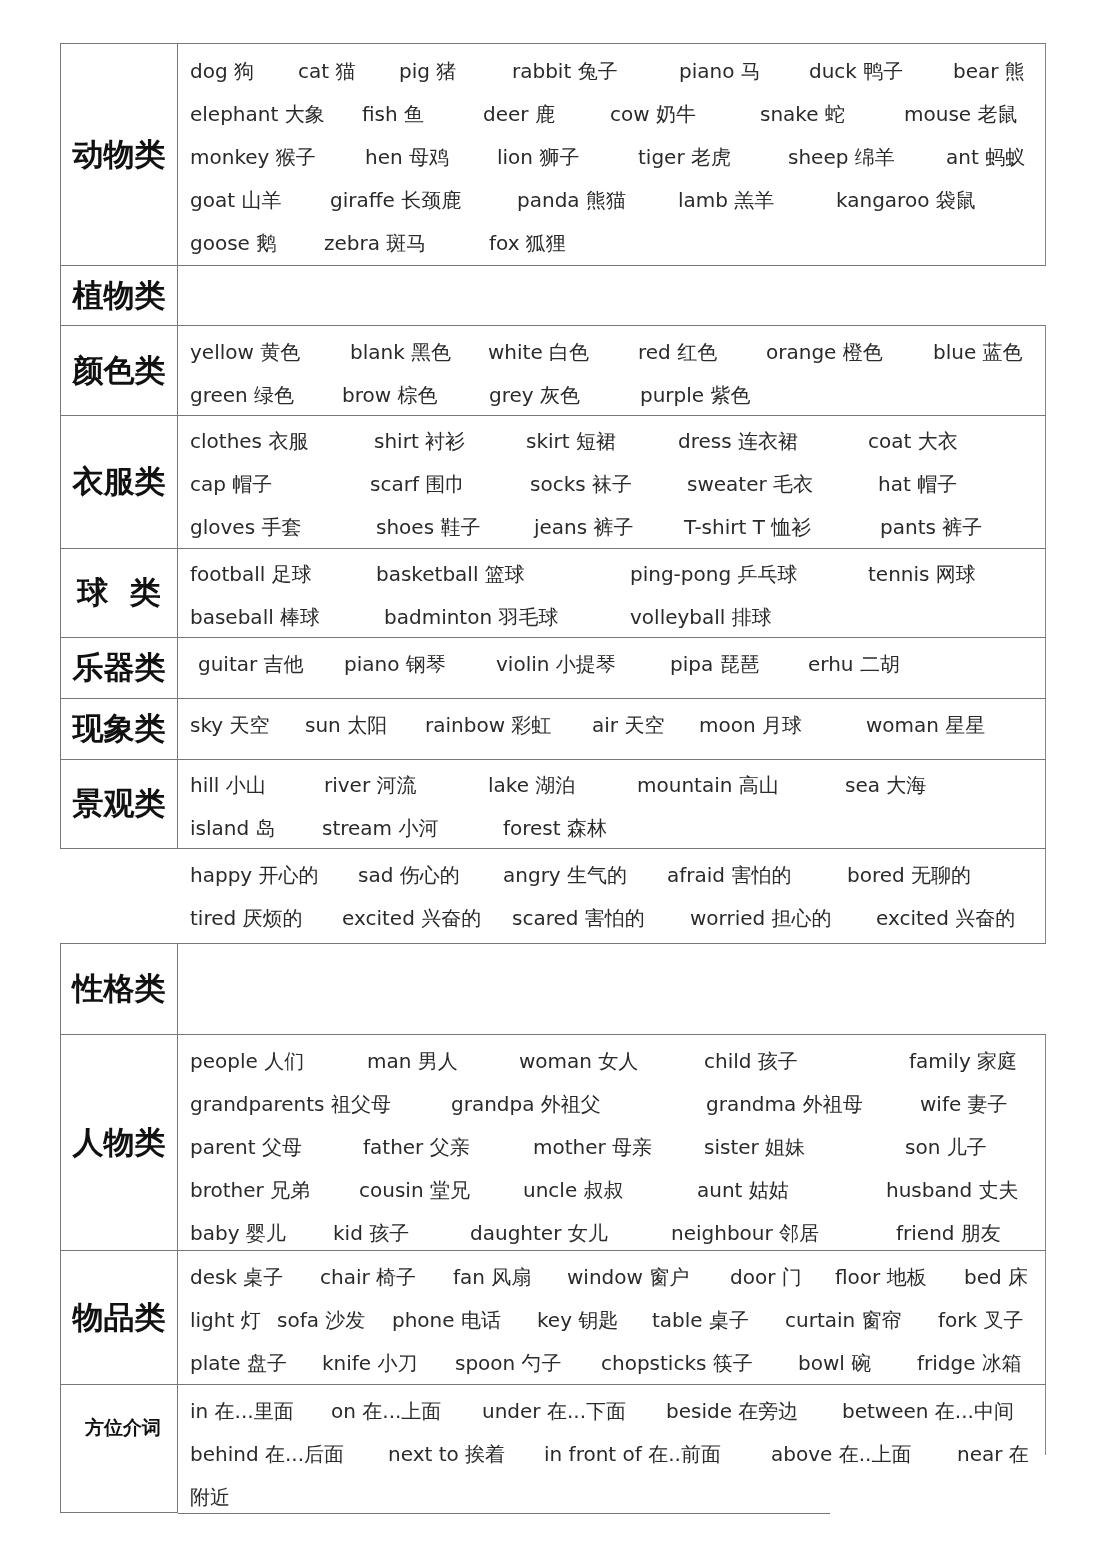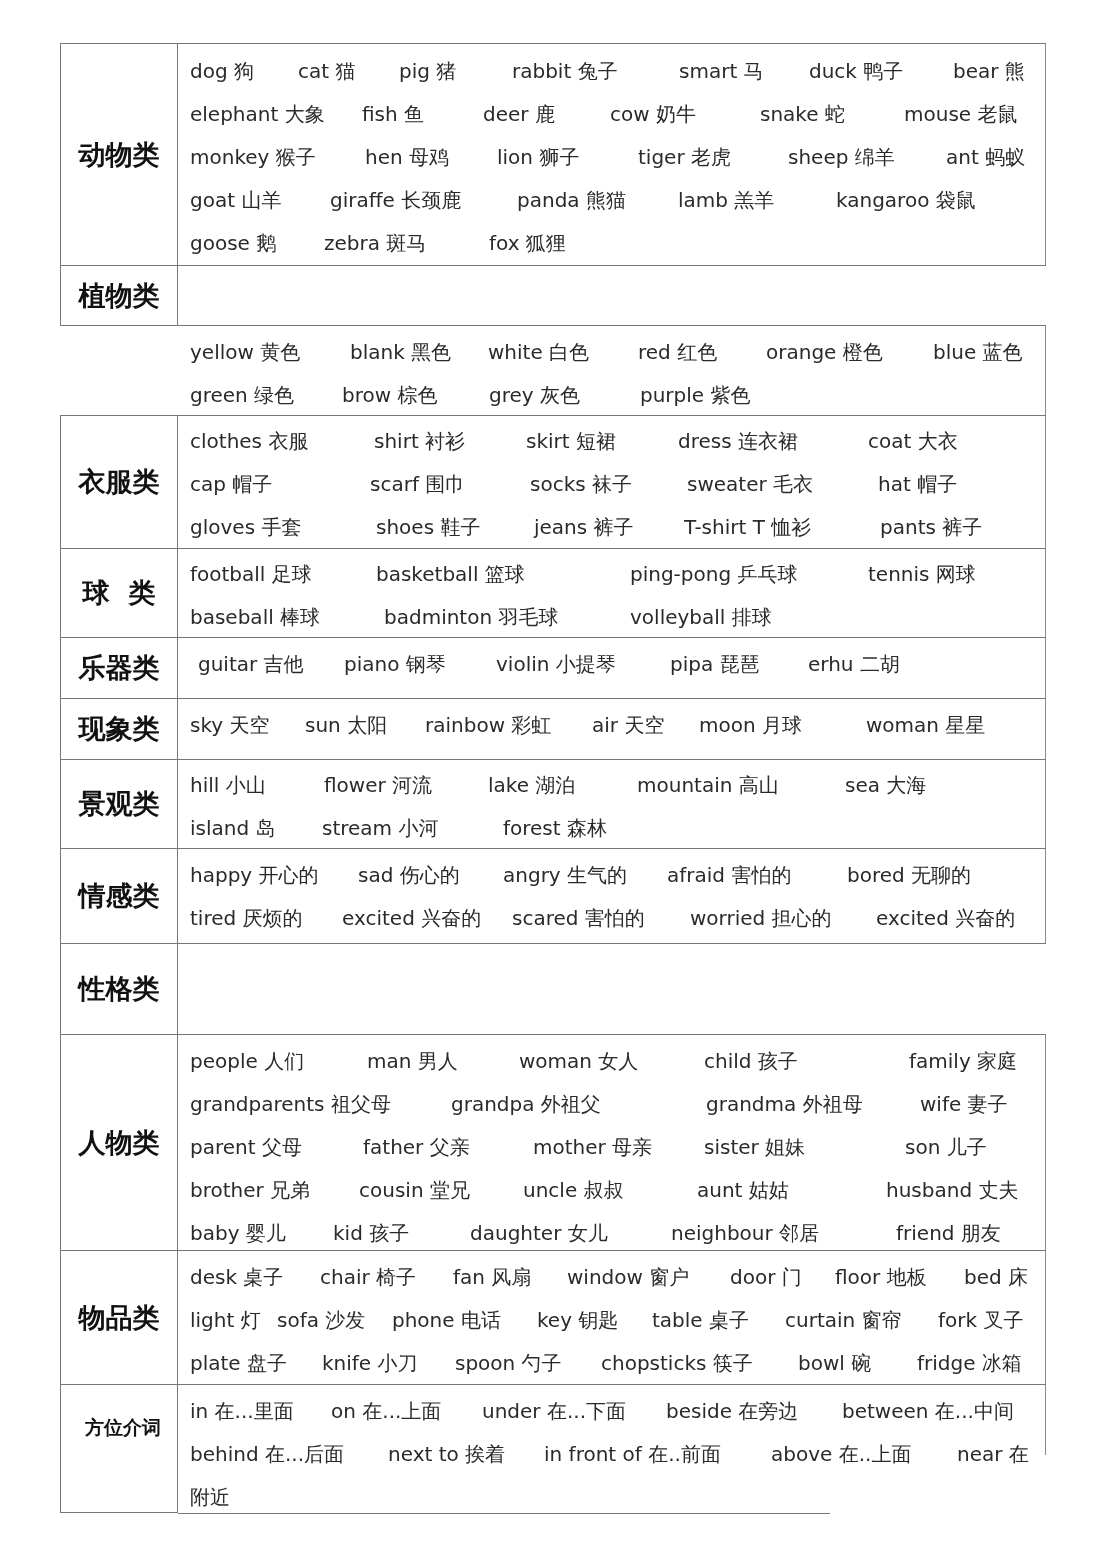--- a/index.html
+++ b/index.html
@@ -3,41 +3,41 @@
 <meta charset="utf-8">
 <style>
   html, body { margin:0; padding:0; background:#ffffff; }
   body { width:1103px; height:1559px; position:relative; overflow:hidden;
          font-family:"DejaVu Sans","Liberation Sans",sans-serif; color:#222; }
   .table { position:absolute; left:60px; top:43px; width:986px; }
   .row { position:absolute; left:0; width:986px; border-top:1.5px solid #777; box-sizing:border-box; }
   .cat { position:absolute; left:0; top:0; bottom:0; width:118px; border-left:1.5px solid #777;
          border-right:1.5px solid #777; box-sizing:border-box;
          display:flex; align-items:center; justify-content:center;
-         font-weight:bold; font-size:27px; color:#111; letter-spacing:0px; }
+         font-weight:bold; font-size:31px; color:#111; letter-spacing:0px; }
   .cat.small { font-size:19px; }
   .content { position:absolute; left:118px; right:0; top:0; bottom:0; border-right:1.5px solid #888; box-sizing:border-box; }
   .line { position:absolute; left:12px; height:30px; white-space:nowrap; font-size:20px; color:#2a2a2a; }
   .w { position:absolute; top:0; white-space:nowrap; }
   .bottom-line { position:absolute; height:0; border-top:1.5px solid #777; }
 </style>
 </head>
 <body>
 
 <div class="table">
 
   <div class="row" style="top:0px;height:222px;">
     <div class="cat">动物类</div>
     <div class="content">
       <div class="line" style="top:14px">
         <span class="w" style="left:0px">dog 狗</span>
         <span class="w" style="left:108px">cat 猫</span>
         <span class="w" style="left:209px">pig 猪</span>
         <span class="w" style="left:322px">rabbit 兔子</span>
-        <span class="w" style="left:489px">smart 马</span>
+        <span class="w" style="left:489px">piano 马</span>
         <span class="w" style="left:619px">duck 鸭子</span>
         <span class="w" style="left:763px">bear 熊</span>
       </div>
       <div class="line" style="top:57px">
         <span class="w" style="left:0px">elephant 大象</span>
         <span class="w" style="left:172px">fish 鱼</span>
         <span class="w" style="left:293px">deer 鹿</span>
         <span class="w" style="left:420px">cow 奶牛</span>
         <span class="w" style="left:570px">snake 蛇</span>
         <span class="w" style="left:714px">mouse 老鼠</span>
@@ -63,20 +63,21 @@
         <span class="w" style="left:299px">fox 狐狸</span>
       </div>
     </div>
   </div>
 
   <div class="row" style="top:222px;height:60px;">
     <div class="cat">植物类</div>
   </div>
 
   <div class="row" style="top:282px;height:90px;">
+    <div class="cat">颜色类</div>
     <div class="content">
       <div class="line" style="top:13px">
         <span class="w" style="left:0px">yellow 黄色</span>
         <span class="w" style="left:160px">blank 黑色</span>
         <span class="w" style="left:298px">white 白色</span>
         <span class="w" style="left:448px">red 红色</span>
         <span class="w" style="left:576px">orange 橙色</span>
         <span class="w" style="left:743px">blue 蓝色</span>
       </div>
       <div class="line" style="top:56px">
@@ -157,35 +158,34 @@
         <span class="w" style="left:676px">woman 星星</span>
       </div>
     </div>
   </div>
 
   <div class="row" style="top:716px;height:89px;">
     <div class="cat">景观类</div>
     <div class="content">
       <div class="line" style="top:12px">
         <span class="w" style="left:0px">hill 小山</span>
-        <span class="w" style="left:134px">flower 河流</span>
+        <span class="w" style="left:134px">river 河流</span>
         <span class="w" style="left:298px">lake 湖泊</span>
         <span class="w" style="left:447px">mountain 高山</span>
         <span class="w" style="left:655px">sea 大海</span>
       </div>
       <div class="line" style="top:55px">
         <span class="w" style="left:0px">island 岛</span>
         <span class="w" style="left:132px">stream 小河</span>
         <span class="w" style="left:313px">forest 森林</span>
       </div>
     </div>
   </div>
 
   <div class="row" style="top:805px;height:95px;">
-    <div class="cat">情感类</div>
     <div class="content">
       <div class="line" style="top:13px">
         <span class="w" style="left:0px">happy 开心的</span>
         <span class="w" style="left:168px">sad 伤心的</span>
         <span class="w" style="left:313px">angry 生气的</span>
         <span class="w" style="left:477px">afraid 害怕的</span>
         <span class="w" style="left:657px">bored 无聊的</span>
       </div>
       <div class="line" style="top:56px">
         <span class="w" style="left:0px">tired 厌烦的</span>

